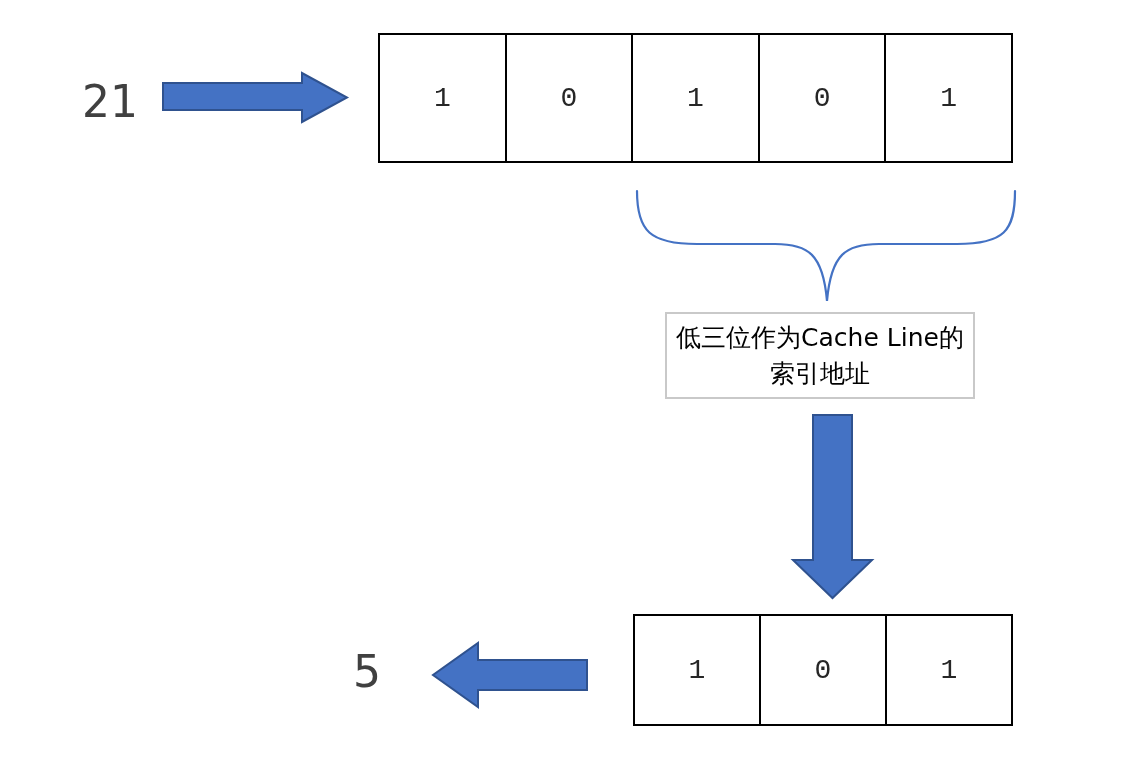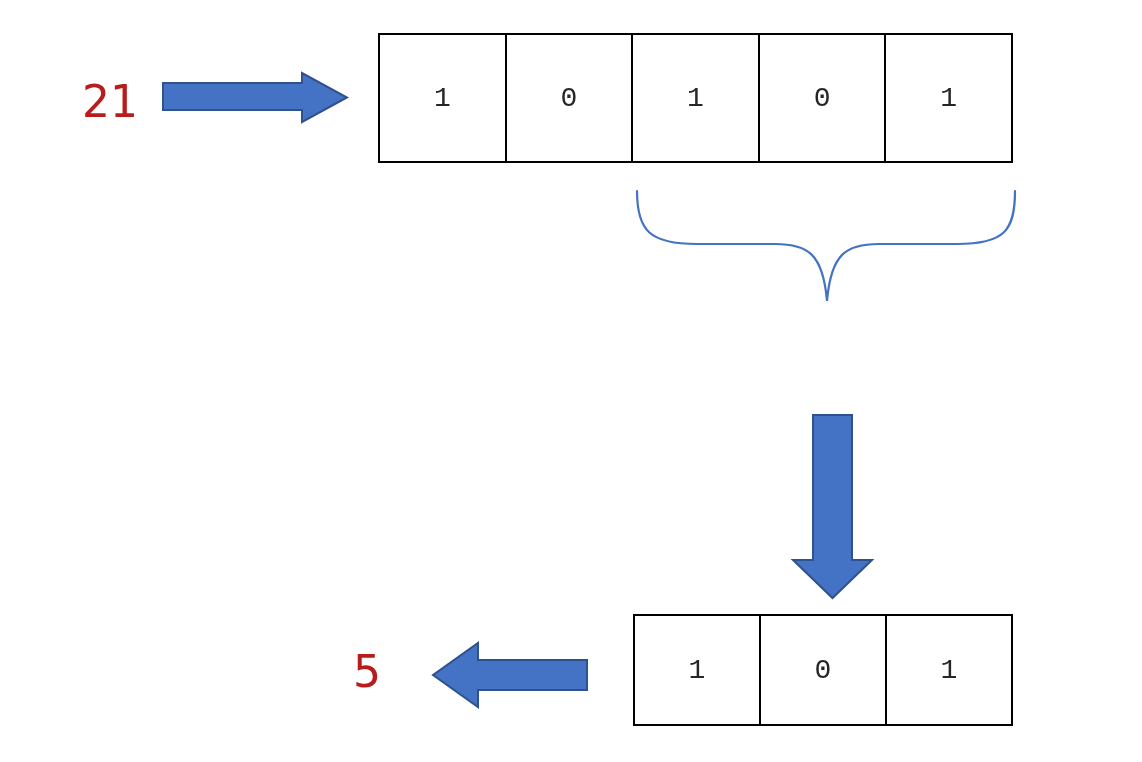--- a/index.html
+++ b/index.html
@@ -21,21 +21,21 @@
     left: 0; top: 0;
     width: 1142px;
     height: 762px;
     pointer-events: none;
   }
   
   .decimal-label {
     position: absolute;
     font-size: 44px;
     font-weight: 400;
-    color: #b91c1c;
+    color: #404040;
     line-height: 1;
     font-family: "DejaVu Sans", "Liberation Sans", sans-serif;
   }
   #label-decimal-input { left: 82px; top: 80px; }
   #label-decimal-output { left: 353px; top: 650px; }
   
   .register {
     position: absolute;
     display: flex;
     border: 2px solid #000000;
@@ -95,20 +95,24 @@
       <div class="cell">0</div>
       <div class="cell">1</div>
     </div>
 
   <div class="register" id="bottom-register">
       <div class="cell">1</div>
       <div class="cell">0</div>
       <div class="cell">1</div>
     </div>
 
+  <div id="caption-box">
+    <div class="caption-line">低三位作为Cache Line的</div>
+    <div class="caption-line">索引地址</div>
+  </div>
 
   <svg id="vector-layer" viewBox="0 0 1142 762">
 
     <polygon points="163,83 302,83 302,73 347,97.5 302,122 302,110 163,110" stroke-width="2" stroke-linejoin="miter" fill="#4472C4" stroke="#2F528F"></polygon>
 
     <path d="M 637 191
              C 637 231, 650 244, 697 244
              L 775 244
              C 808 244, 823 254, 827 301
              C 831 254, 846 244, 879 244

